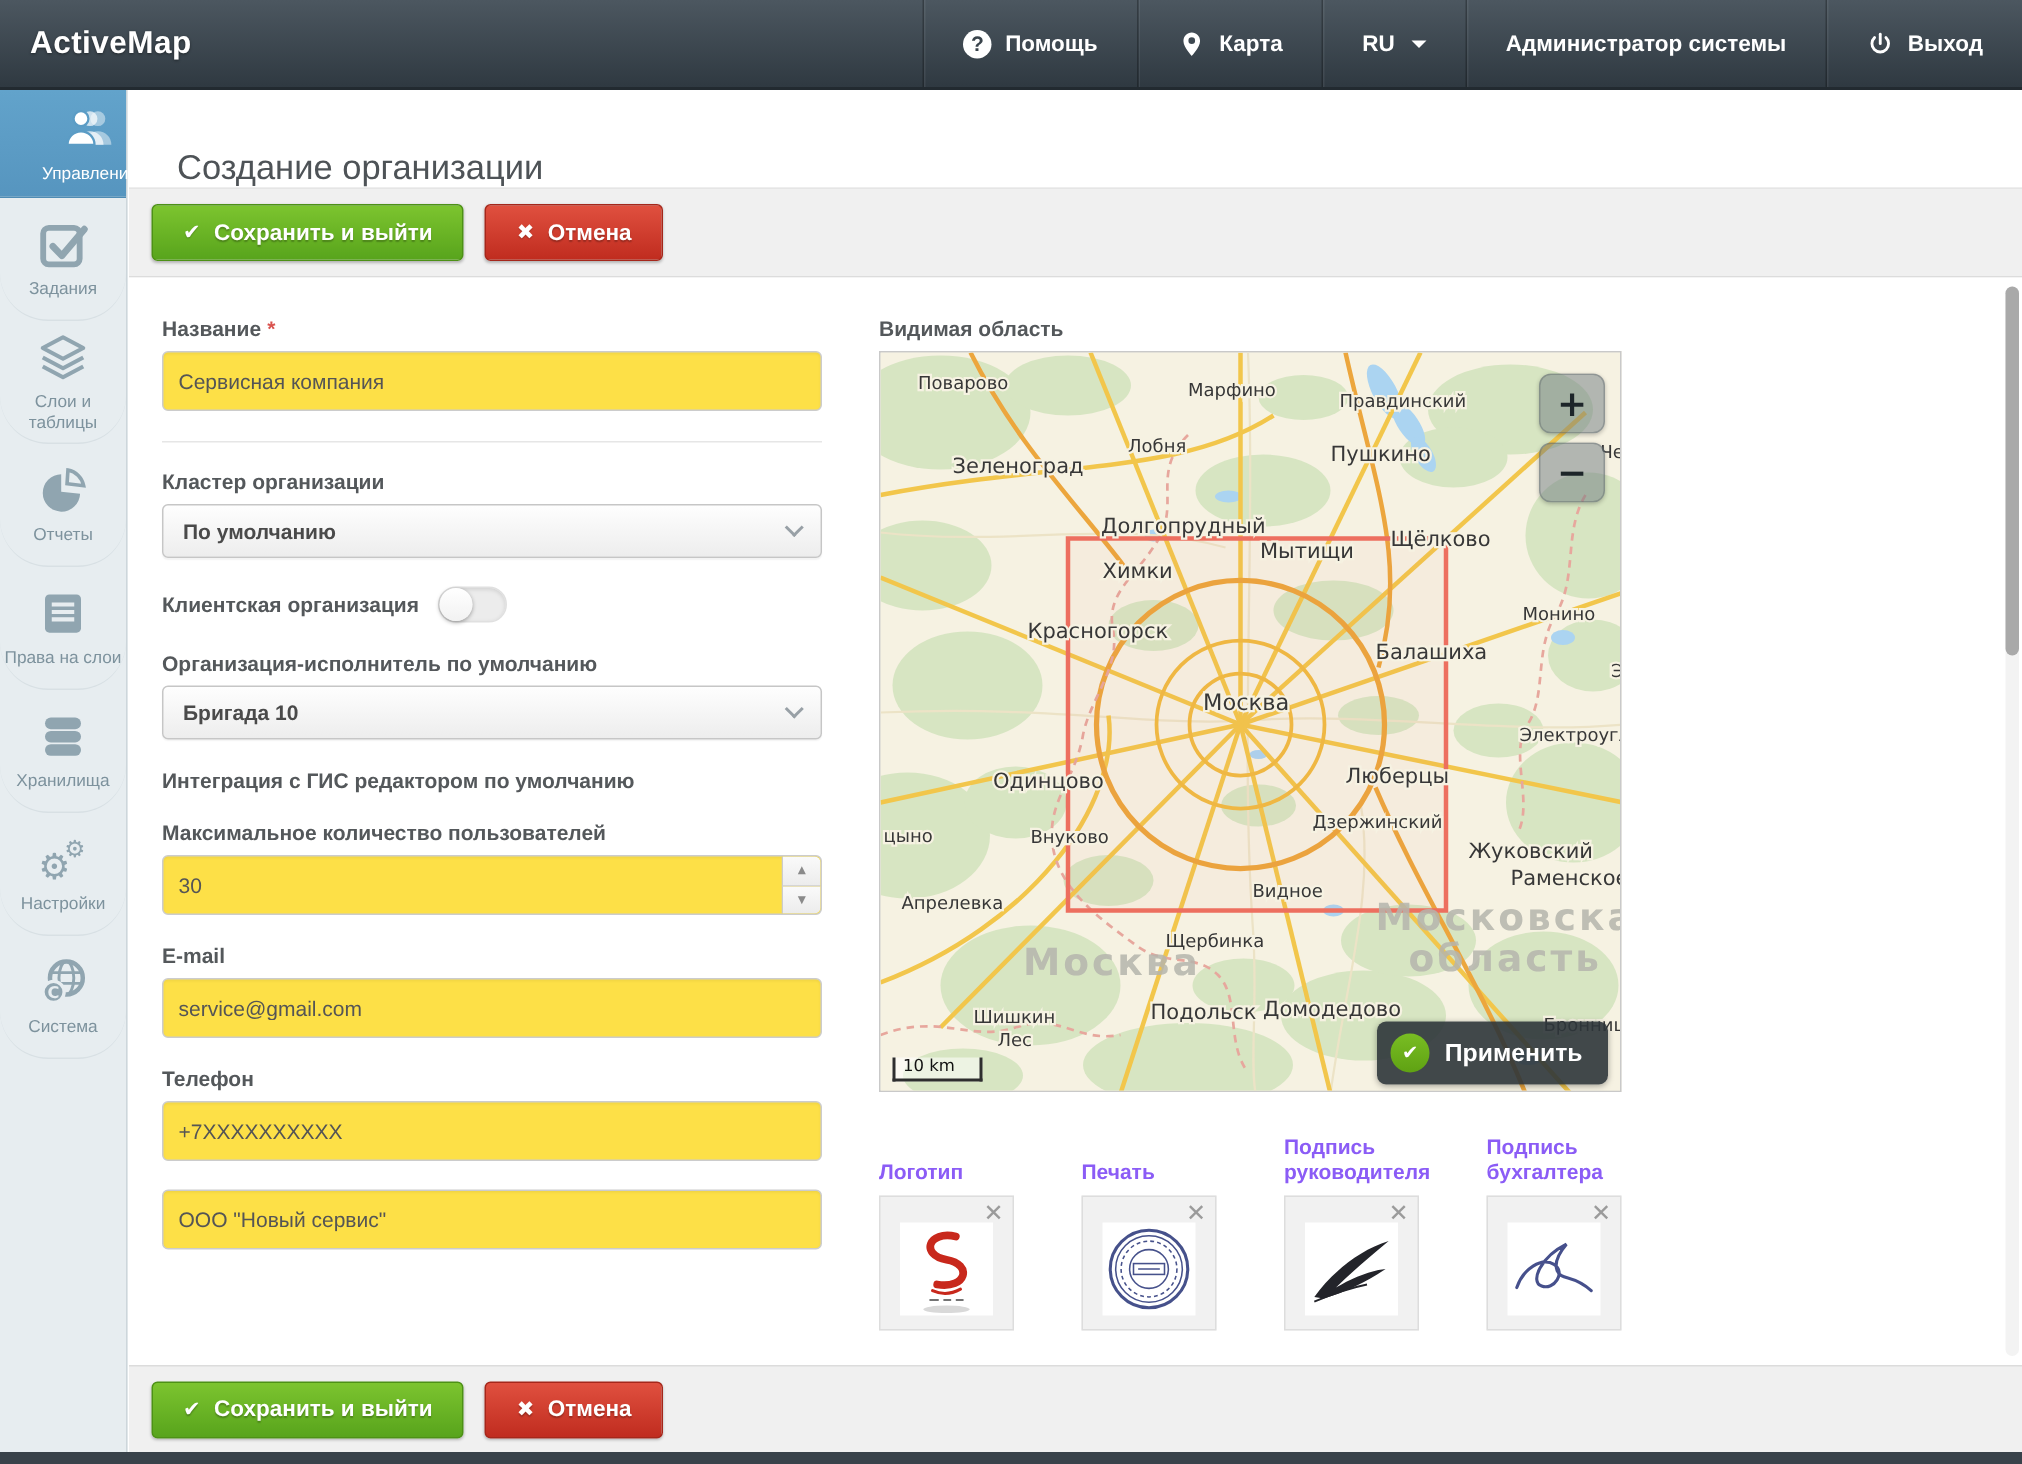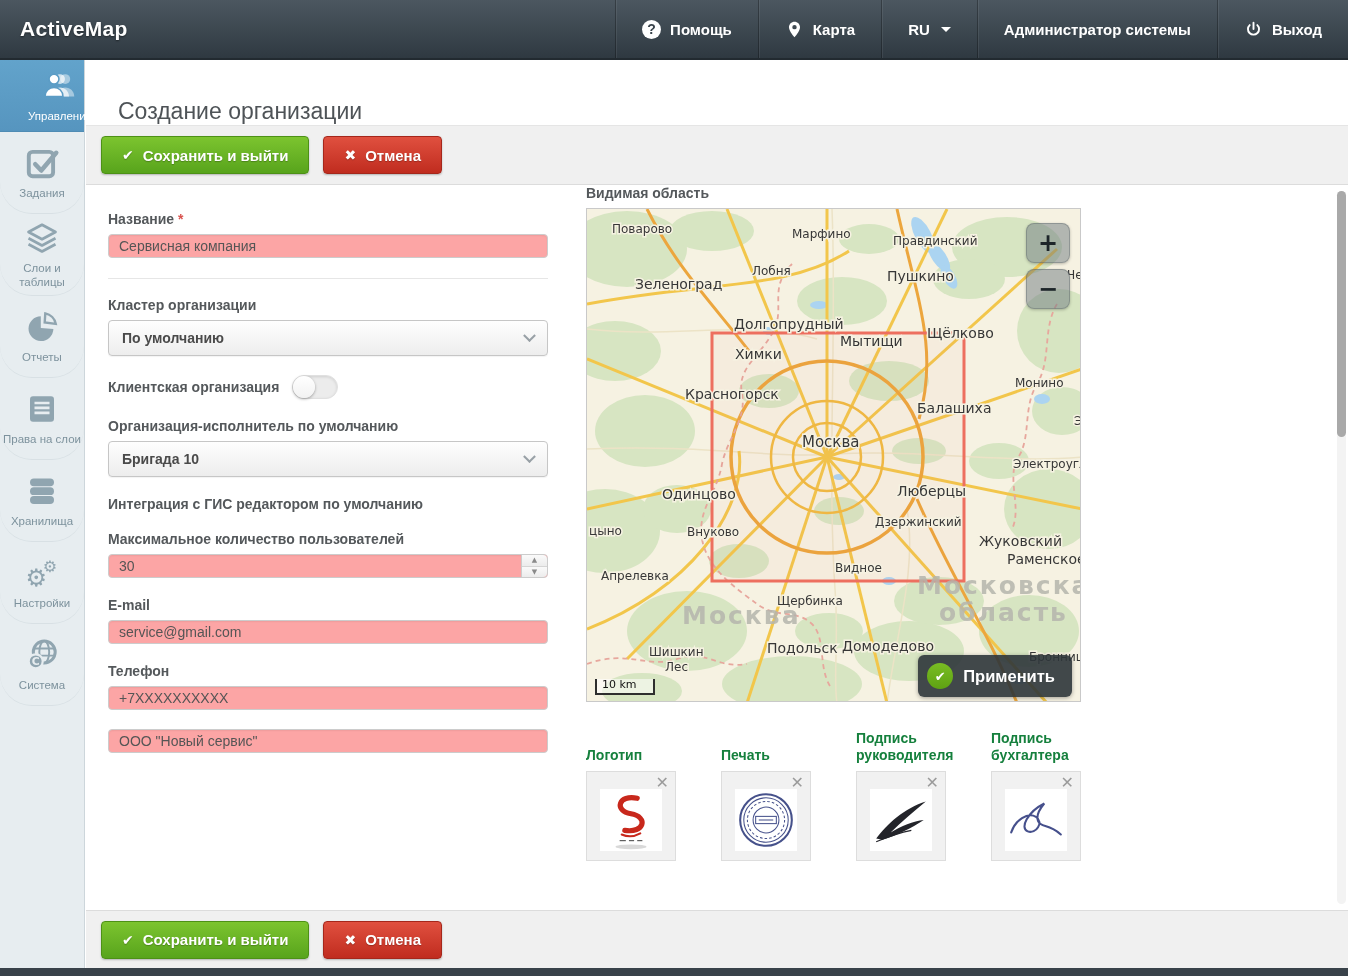--- a/index.html
+++ b/index.html
@@ -56,23 +56,23 @@
 
   
   .vscroll { position:absolute; top:6px; bottom:6px; right:2px; width:9px; background:#f3f3f3; border-radius:5px; }
   .vthumb { position:absolute; top:0; left:0; right:0; height:246px; background:#a9a9a9; border-radius:5px; }
 
   
   .form-col { position:absolute; left:22px; top:0; width:440px; padding-top:26px; }
   .f-label { font-size:14px; font-weight:bold; color:#54585b; margin-bottom:7px; }
   .req { color:#d9534f; margin-left:4px; }
   .field { margin-bottom:19px; }
-  .f-input { display:block; width:100%; height:24px; border:1px solid #ccc; border-radius:4px;
+  .f-input { display:block; width:100%; height:40px; border:1px solid #ccc; border-radius:4px;
     padding:0 10px; font-size:14px; color:#555; font-family:"Liberation Sans",sans-serif;
-    box-shadow:inset 0 1px 2px rgba(0,0,0,.06); outline:none; background:#fca5a5; }
+    box-shadow:inset 0 1px 2px rgba(0,0,0,.06); outline:none; background:#fde047; }
   .hr { border:none; border-top:1px solid #e6e6e6; margin:20px 0 18px 0; }
   .f-select { display:flex; align-items:center; justify-content:space-between; height:36px;
     border:1px solid #c6c6c6; border-radius:4px; padding:0 13px;
     background:linear-gradient(180deg,#fefefe,#ededed); font-size:14px; font-weight:bold; color:#4a4a4a;
     cursor:pointer; box-shadow:0 1px 1px rgba(0,0,0,.05); }
   .chev { width:9px; height:9px; border-right:2.5px solid #98a0a6; border-bottom:2.5px solid #98a0a6;
     transform:rotate(45deg) translate(-2px,-2px); }
   .toggle-row { display:flex; align-items:center; gap:13px; margin-bottom:19px; }
   .toggle-row .f-label { margin-bottom:0; }
   .toggle { position:relative; width:46px; height:24px; border-radius:12px; background:#ececec;
@@ -80,21 +80,21 @@
   .knob { position:absolute; top:0; left:0; width:22px; height:22px; border-radius:50%;
     background:linear-gradient(180deg,#ffffff,#f2f2f2); box-shadow:0 1px 3px rgba(0,0,0,.35); }
   .numwrap { position:relative; }
   .spinner { position:absolute; top:1px; right:1px; bottom:1px; width:26px; border-left:1px solid #ccc;
     display:flex; flex-direction:column; border-radius:0 4px 4px 0; overflow:hidden; }
   .spin-btn { flex:1; background:linear-gradient(180deg,#fafafa,#ececec); display:flex; align-items:center;
     justify-content:center; font-size:7px; color:#8a8a8a; cursor:pointer; font-family:"DejaVu Sans",sans-serif; }
   .spin-btn + .spin-btn { border-top:1px solid #d5d5d5; }
 
   
-  .map-col { position:absolute; left:500px; top:0; width:497px; }
+  .map-col { position:absolute; left:500px; top:0; width:497px; padding-top:26px; }
   .map-box { position:relative; width:495px; height:494px; border:1px solid #c9c9c9;
     background:#f6f2e2; overflow:hidden; cursor:grab; }
   .map-box svg.mapsvg { position:absolute; inset:0; }
   text.place { font-family:"DejaVu Sans",sans-serif; fill:#373737; paint-order:stroke;
     stroke:#f6f2e2; stroke-width:3px; }
   text.wm { font-family:"DejaVu Sans",sans-serif; fill:#b5b5ad; font-weight:bold;
     letter-spacing:2px; opacity:.85; }
   .zoomctl { position:absolute; top:14px; right:10px; width:44px; }
   .zoom-btn { width:44px; height:40px; border-radius:8px; background:rgba(110,122,128,.5);
     border:1px solid rgba(80,90,95,.35); box-shadow:0 1px 3px rgba(0,0,0,.25);
@@ -109,21 +109,21 @@
     cursor:pointer; box-shadow:0 1px 4px rgba(0,0,0,.35); }
   .apply-circle { width:26px; height:26px; border-radius:50%; background:linear-gradient(180deg,#79bd23,#5fa213);
     display:flex; align-items:center; justify-content:center; color:#fff; font-size:13px;
     font-family:"DejaVu Sans",sans-serif; }
   .apply-label { color:#fff; font-weight:bold; font-size:16.5px; }
 
   
   .att-row { display:flex; margin-top:26px; }
   .att { width:90px; margin-right:45px; }
   .att-label { min-height:36px; display:flex; align-items:flex-end; font-size:14px; font-weight:bold;
-    color:#15803d; line-height:1.2; margin-bottom:7px; }
+    color:#8b5cf6; line-height:1.2; margin-bottom:7px; }
   .att-box { position:relative; width:90px; height:90px; background:#f1f1f1; border:1px solid #ddd; }
   .att-close { position:absolute; top:1px; right:6px; font-size:16px; font-weight:bold; color:#9b9b9b;
     cursor:pointer; font-family:"DejaVu Sans",sans-serif; }
   .att-img { position:absolute; left:13px; top:17px; width:62px; height:62px; background:#fff; }
   .att-img svg { width:100%; height:100%; }
 </style>
 </head>
 <body>
 
 <div id="app">

